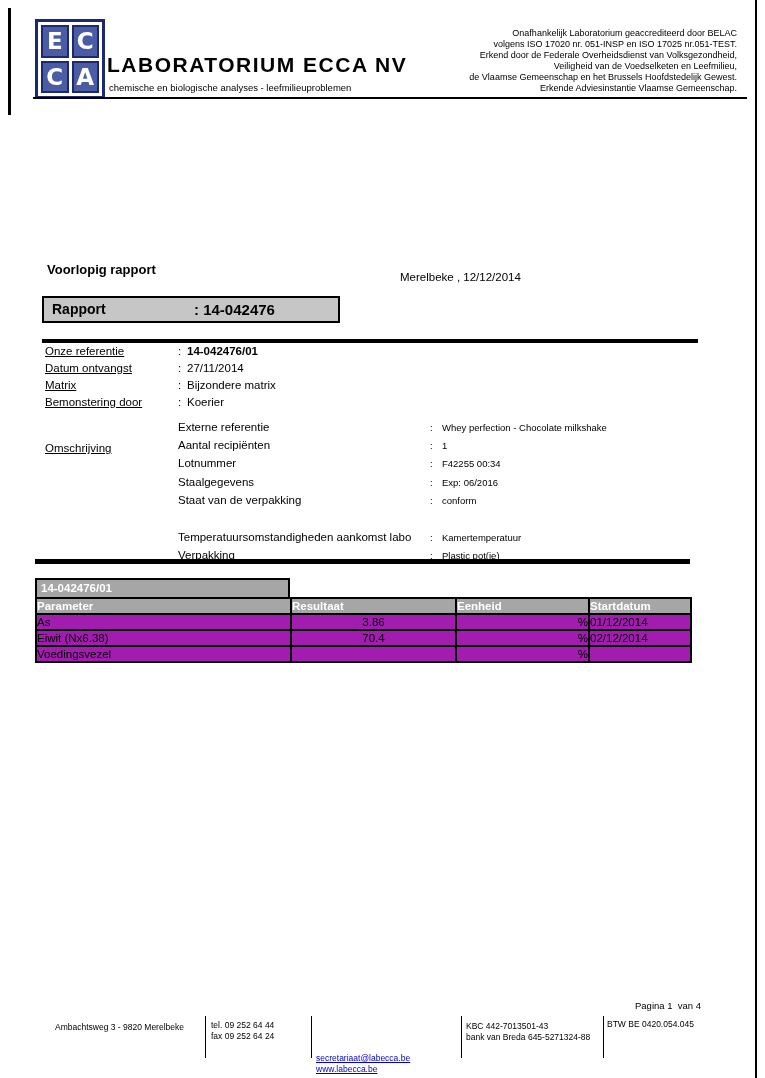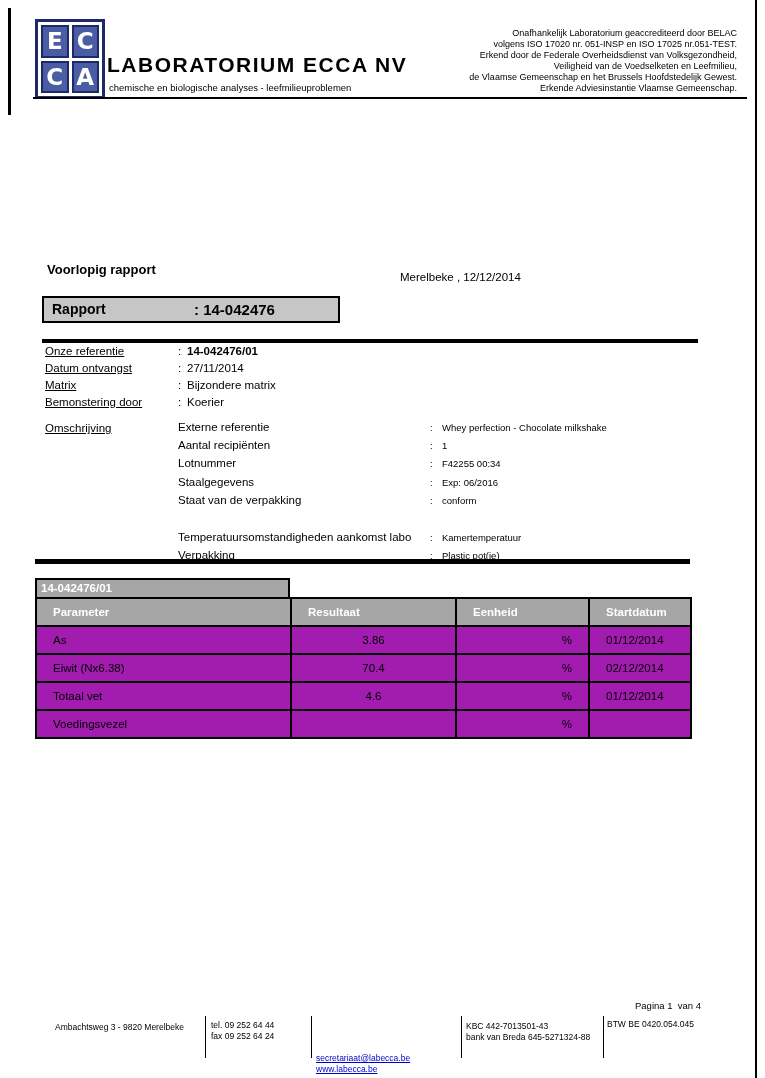--- a/index.html
+++ b/index.html
@@ -32,31 +32,31 @@
   .thick-rule-2 { position:absolute; left:35px; top:559px; width:655px; height:5px; background:#000; }
 
   
   .ref-row { position:absolute; left:45px; font-size:11.5px; white-space:nowrap; }
   .ref-label { display:inline-block; width:133px; text-decoration:underline; }
   .ref-colon { display:inline-block; width:9px; }
   .ref-colon::before { content:":"; }
   .ref-value-bold { font-weight:bold; }
 
   
-  .desc-section-label { position:absolute; left:45px; top:422px; font-size:11.5px; text-decoration:underline; }
+  .desc-section-label { position:absolute; left:45px; top:442px; font-size:11.5px; text-decoration:underline; }
   .desc-row { position:absolute; left:178px; font-size:11.5px; white-space:nowrap; }
   .desc-label { display:inline-block; width:252px; }
   .desc-colon { display:inline-block; width:12px; font-size:9.5px; }
   .desc-colon::before { content:":"; }
   .desc-value { font-size:9.5px; }
 
   
   .sample-banner { position:absolute; left:35px; top:578px; width:255px; height:20px; background:#a6a6a6; border:2px solid #000; border-bottom:none; color:#fff; font-weight:bold; font-size:11.5px; padding:2px 0 0 4px; }
   table.results { position:absolute; left:35px; top:597px; width:655px; border-collapse:collapse; table-layout:fixed; font-size:11.5px; }
-  table.results th, table.results td { border:2px solid #000; height:28px; padding:0 16px; overflow:hidden; white-space:nowrap; }
+  table.results th, table.results td { border:2px solid #000; height:16px; padding:0 0; overflow:hidden; white-space:nowrap; }
   table.results th { background:#a6a6a6; color:#fff; font-weight:bold; text-align:left; }
   table.results td { background:#a21caf; }
   th.c-res { text-align:center; }
   th.c-unit { text-align:right; padding-right:8px; }
   th.c-date { text-align:left; padding-left:3px; }
   td.c-res { text-align:center; padding-right:6px; }
   td.c-unit { text-align:right; padding-right:8px; }
   td.c-date { text-align:left; }
 
   
@@ -171,26 +171,20 @@
         <td class="c-unit">%</td>
         <td class="c-date">01/12/2014</td>
       </tr>
       <tr>
         <td class="c-param">Eiwit (Nx6.38)</td>
         <td class="c-res">70.4</td>
         <td class="c-unit">%</td>
         <td class="c-date">02/12/2014</td>
       </tr>
       <tr>
-        <td class="c-param">Totaal vet</td>
-        <td class="c-res">4.6</td>
-        <td class="c-unit">%</td>
-        <td class="c-date">01/12/2014</td>
-      </tr>
-      <tr>
         <td class="c-param">Voedingsvezel</td>
         <td class="c-res"></td>
         <td class="c-unit">%</td>
         <td class="c-date"></td>
       </tr>
     </tbody>
   </table>
 
   <div class="page-indicator">Pagina 1  van 4</div>
 

